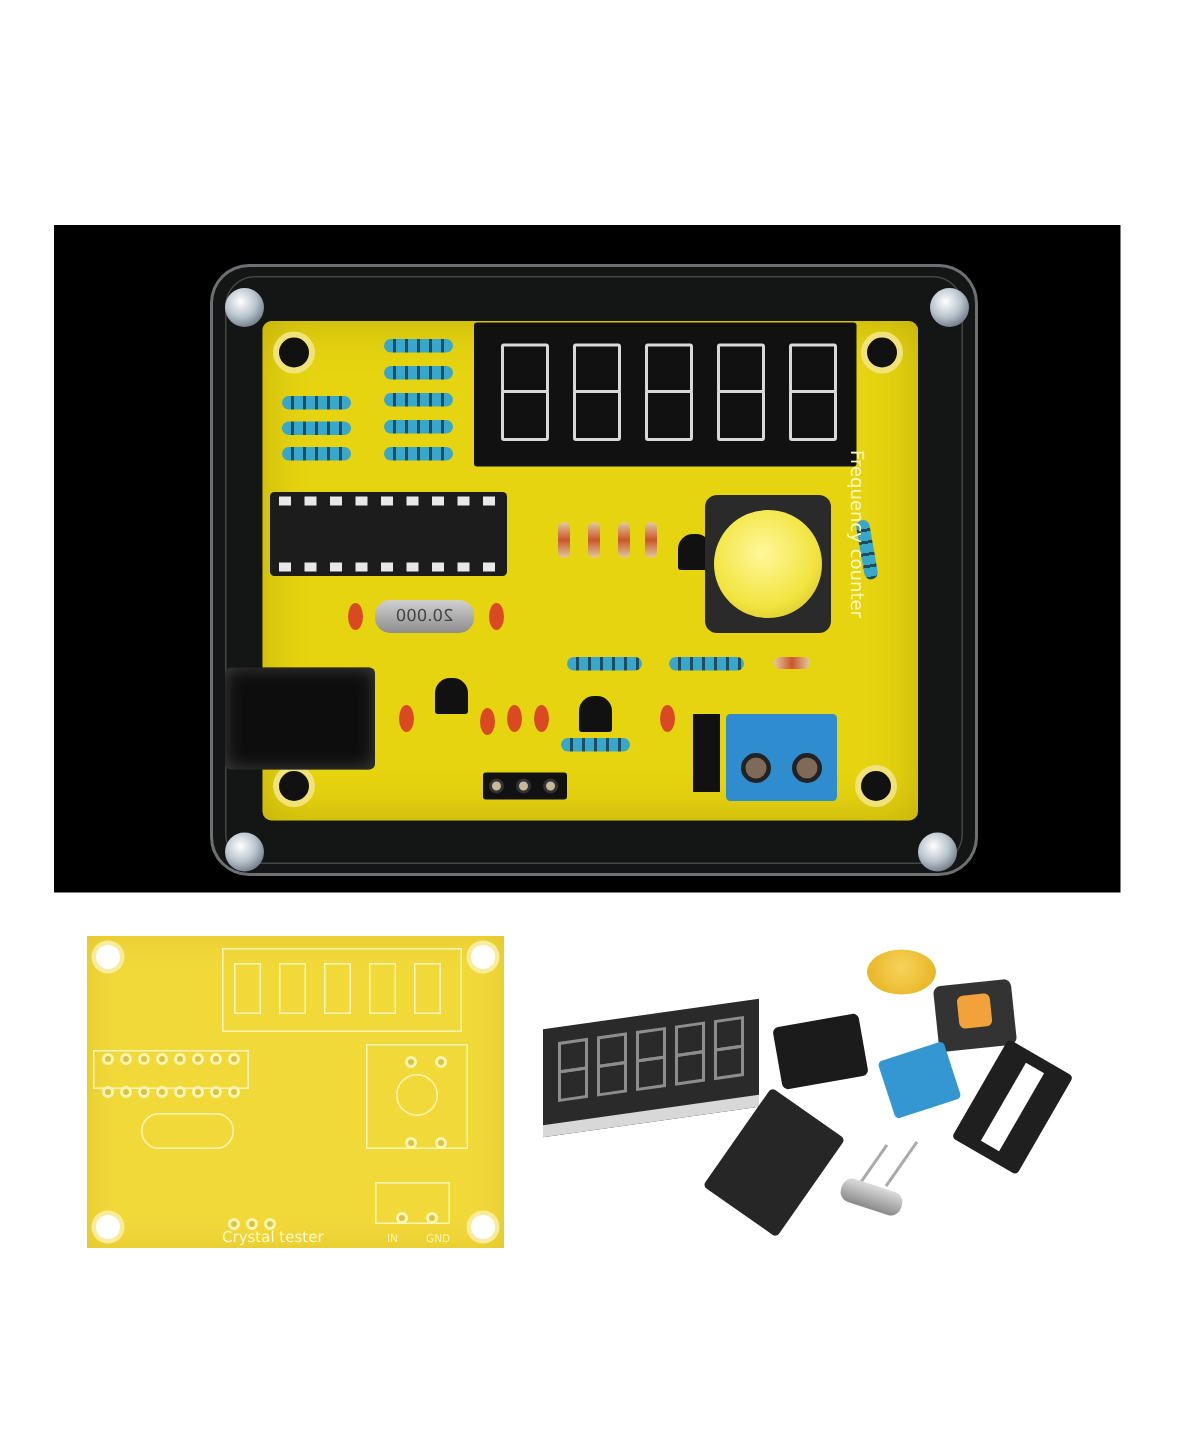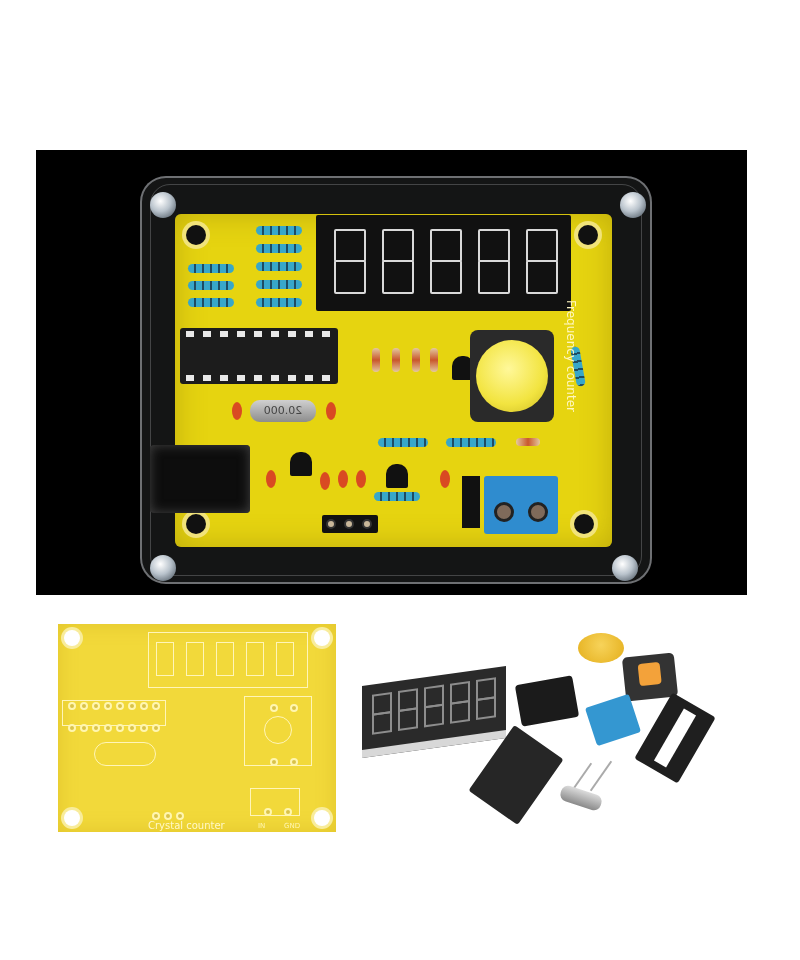--- a/index.html
+++ b/index.html
@@ -217,21 +217,21 @@
     <div class="pad" style="left:94px;top:100px"></div>
   <div class="pad" style="left:212px;top:80px"></div>
     <div class="pad" style="left:232px;top:80px"></div>
   <div class="pad" style="left:212px;top:134px"></div>
     <div class="pad" style="left:232px;top:134px"></div>
   <div class="pad" style="left:206px;top:184px"></div>
     <div class="pad" style="left:226px;top:184px"></div>
   <div class="pad" style="left:94px;top:188px"></div>
     <div class="pad" style="left:106px;top:188px"></div>
     <div class="pad" style="left:118px;top:188px"></div>
-  <div class="abs bare-label" style="left:90px;top:196px">Crystal counter</div>
+  <div class="abs bare-label" style="left:90px;top:196px">Crystal tester</div>
   <div class="abs silk" style="left:200px;top:198px">IN</div>
   <div class="abs silk" style="left:226px;top:198px">GND</div>
 </div>
 
 <div class="abs loose-display">
   <div class="loose-digit" style="left:10px">
       <div class="loose-seg" style="left:0;top:0;width:20px;height:21px"></div>
       <div class="loose-seg" style="left:0;top:19px;width:20px;height:21px"></div>
     </div>
   <div class="loose-digit" style="left:36px">

